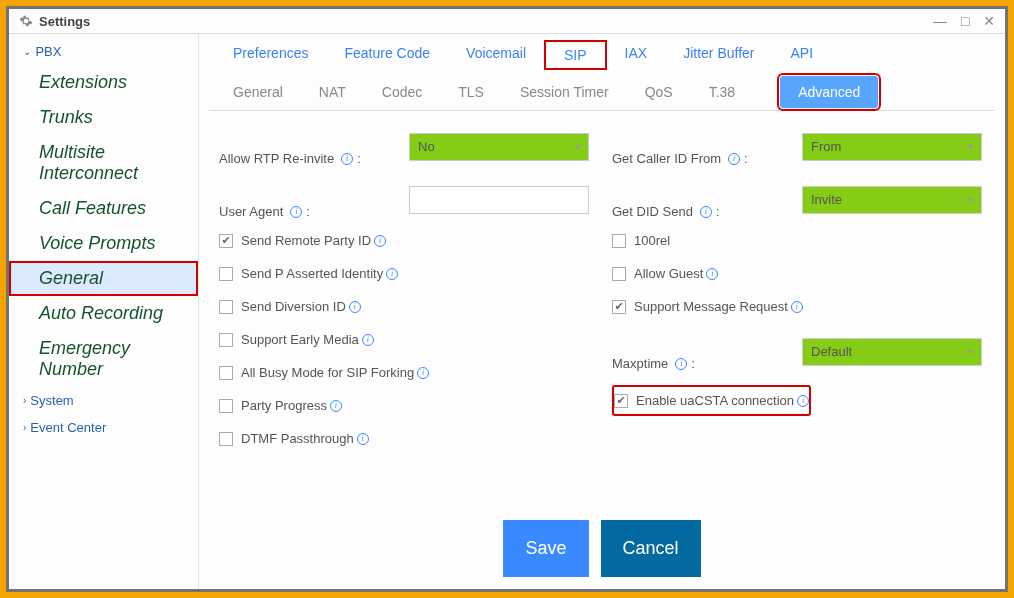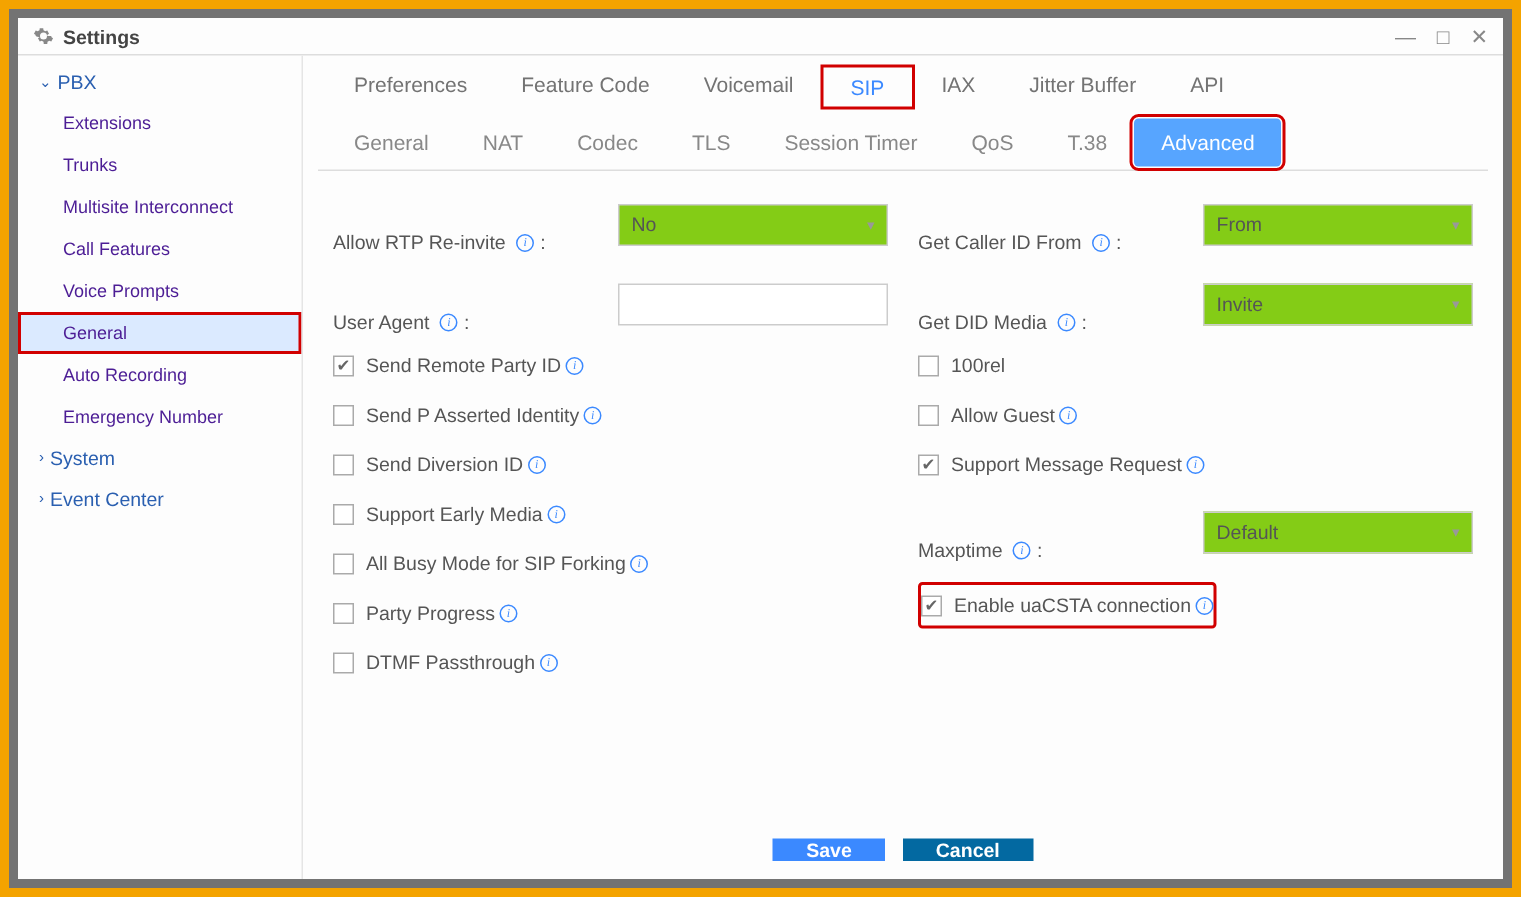--- a/index.html
+++ b/index.html
@@ -9,21 +9,21 @@
     background: #f4a300;
     width: 1014px;
     height: 598px;
     padding: 6px;
     color: #333;
   }
   .window {
     background: #fdfdfd;
     width: 100%;
     height: 100%;
-    border: 6px solid #737373;
+    border: 3px solid #737373;
     display: flex;
     flex-direction: column;
     justify-content: flex-end;
   }
   .titlebar {
     display: flex;
     align-items: center;
     padding: 4px 10px;
     border-bottom: 1px solid #ddd;
     background: #fdfdfd;
@@ -51,43 +51,44 @@
     display: flex;
     align-items: center;
     padding: 6px 14px;
     color: #2a5fb0;
     cursor: pointer;
     font-size: 13px;
   }
   .side-group .chev { margin-right: 4px; font-size: 10px; }
   .side-item {
     padding: 7px 14px 7px 30px;
-    color: #4c1d95;
-    cursor: pointer;
-    font-size: 12px;
+    color: #14532d;
+    cursor: pointer;
+    font-size: 18px;
+    font-style: italic;
   }
   .side-item.active {
     background: #dbeaff;
   }
   .side-item.active.hl { outline: 2px solid #d10000; outline-offset: -2px; }
   .content {
     flex: 1;
     display: flex;
     flex-direction: column;
     padding: 0 10px;
     position: relative;
   }
   .tabs-row {
     display: flex;
     padding: 6px 6px 6px 6px;
     border-bottom: 0;
   }
   .tab {
     padding: 5px 18px;
-    color: #737373;
+    color: #3b82f6;
     cursor: pointer;
     font-size: 14px;
   }
   .tab.active {
     color: #3b89ff;
     border: 2px solid transparent;
   }
   .tab.hl-red {
     outline: 2px solid #d10000;
     outline-offset: -2px;
@@ -105,20 +106,21 @@
   }
   .subtab.active {
     background: #57a5ff;
     color: #fff;
     border-radius: 3px;
     margin-bottom: 2px;
   }
   .subtab.hl-red {
     outline: 2px solid #d10000;
     outline-offset: 1px;
+    margin-left: 27px;
   }
   .form-area {
     flex: 1;
     display: flex;
     padding: 16px 10px 4px 10px;
     gap: 20px;
   }
   .col { flex: 1; }
   .row {
     display: flex;
@@ -190,25 +192,24 @@
     font-style: italic;
   }
   .info-icon::before { content: "i"; }
   .buttons {
     display: flex;
     justify-content: center;
     gap: 12px;
     padding: 10px 0 12px 0;
   }
   .btn {
-    padding: 0 22px;
+    padding: 18px 22px;
     border: none;
     cursor: pointer;
-    font-size: 13px;
-    font-weight: bold;
+    font-size: 18px;
   }
   .btn-save { background: #3b89ff; color: #fff; }
   .btn-cancel { background: #0369a1; color: #fff; }
   .hl-box {
     border: 2px solid #d10000;
     border-radius: 3px;
     padding: 6px 0;
     display: inline-flex;
     align-items: center;
   }
@@ -321,21 +322,21 @@
               <span class="info-icon"></span>
             </div>
         </div>
 
         <div class="col">
           <div class="row">
             <div class="label"><span>Get Caller ID From</span><span class="info-icon"></span>:</div>
             <div class="select">From</div>
           </div>
           <div class="row">
-            <div class="label"><span>Get DID Media</span><span class="info-icon"></span>:</div>
+            <div class="label"><span>Get DID Send</span><span class="info-icon"></span>:</div>
             <div class="select">Invite</div>
           </div>
           <div class="chkrow">
               <span class="chk"></span>
               <span>100rel</span>
             </div>
           <div class="chkrow">
               <span class="chk"></span>
               <span>Allow Guest</span>
               <span class="info-icon"></span>

